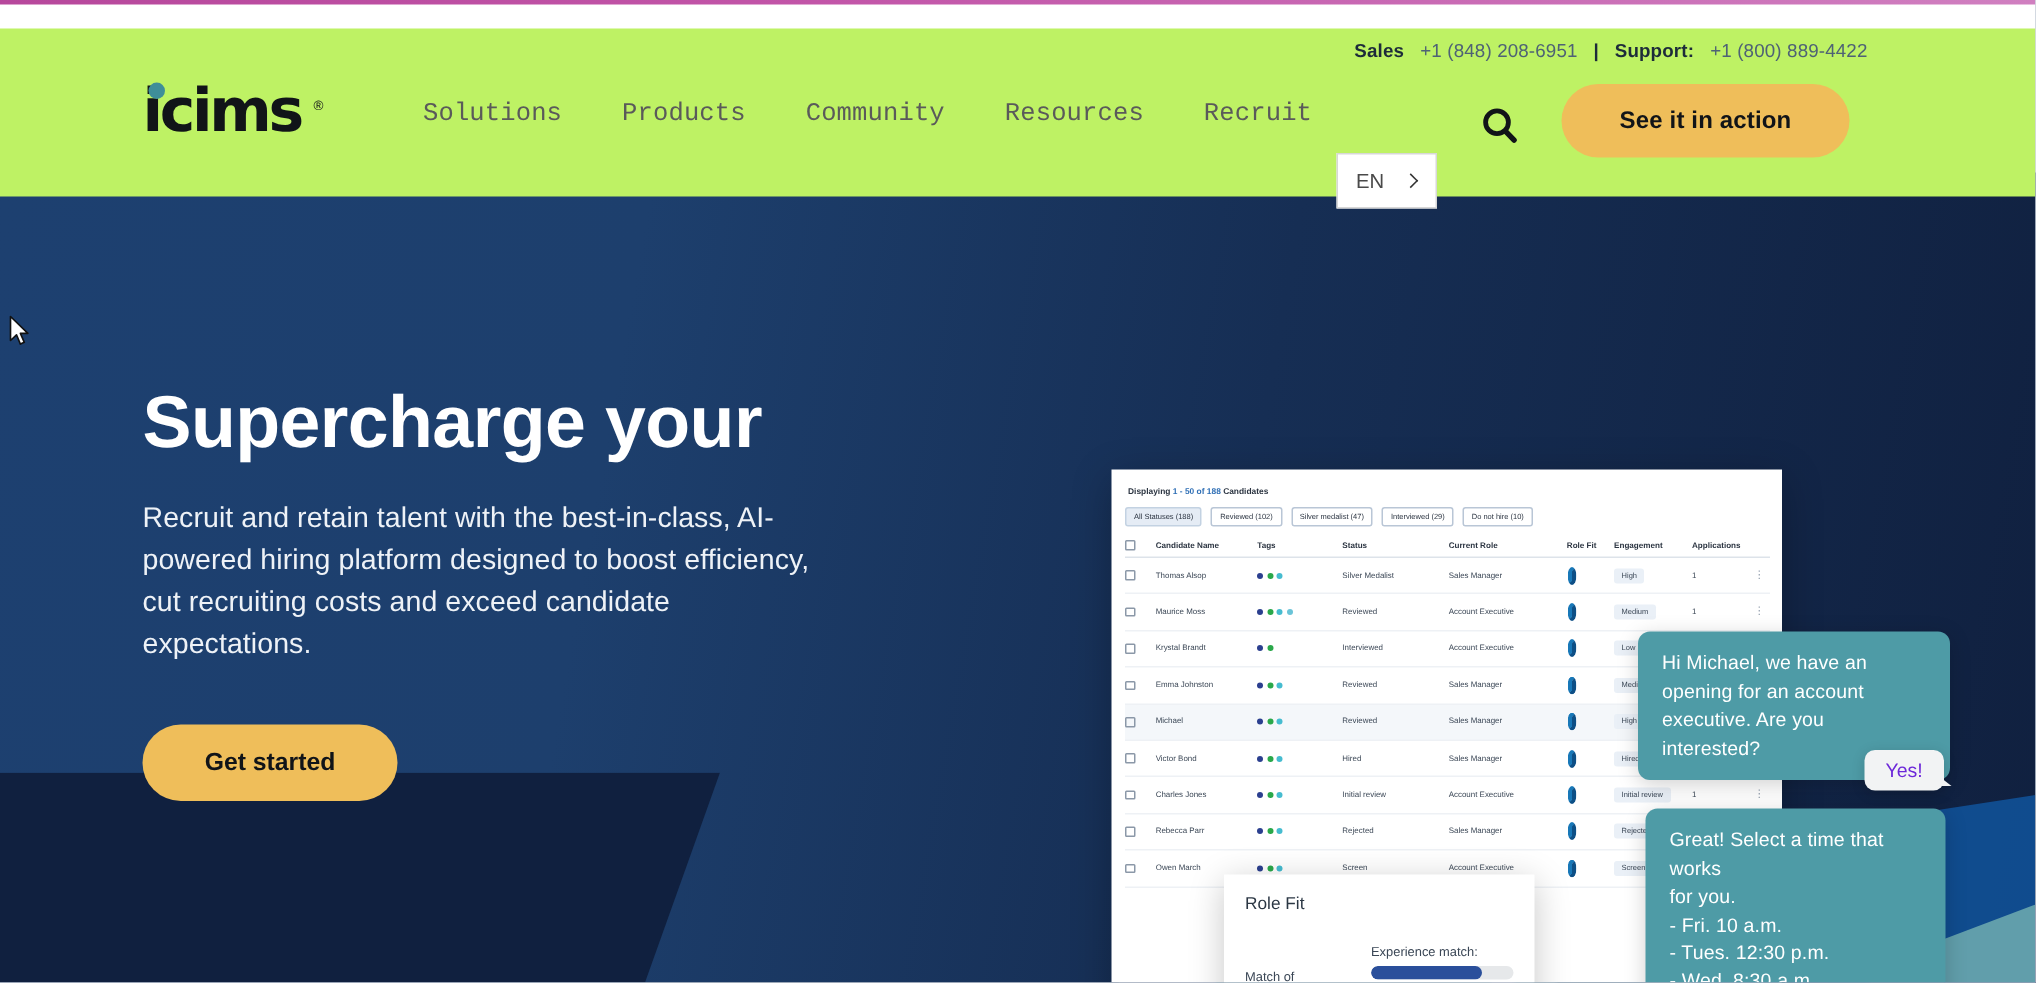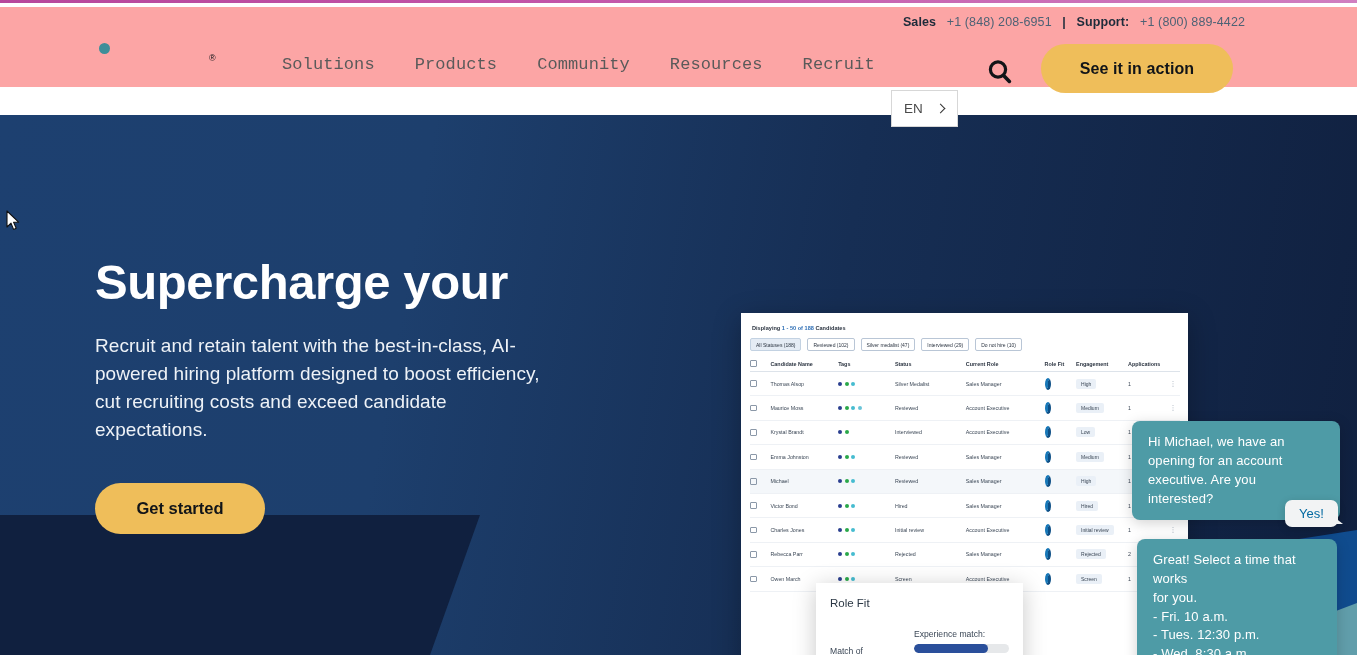--- a/index.html
+++ b/index.html
@@ -13,22 +13,22 @@
 
   
   .top-accent {
     position: absolute; top:0; left:0; width:1357px; height:3px;
     background: linear-gradient(90deg,#b7489c 0%, #c255a8 40%, #d07fc0 100%);
     z-index: 60;
   }
 
   
   .header {
-    position: absolute; top:7px; left:0; width:1357px; height:80px;
-    background:#fca5a5; z-index:50;
+    position: absolute; top:19px; left:0; width:1357px; height:112px;
+    background:#bef264; z-index:50;
   }
   .utility-bar {
     position:absolute; right:112px; top:8px;
     font-size:12.5px; color:#5b6b7a; letter-spacing:.1px;
     white-space:nowrap;
   }
   .utility-bar .lbl { color:#1d2b3a; font-weight:700; }
   .utility-bar .tel { color:#4e6275; }
   .utility-bar .sep { color:#1d2b3a; font-weight:700; margin:0 7px; }
 
@@ -215,28 +215,28 @@
   .rf-left { width:72px; font-size:8.6px; line-height:1.42; color:#3b4756; padding-top:16px; }
   .rf-right { flex:1; }
   .rf-lbl { font-size:8.6px; color:#3b4756; margin-bottom:5px; }
   .bar { height:8.5px; border-radius:5px; background:#e6e8ea; overflow:hidden; margin-bottom:11px; }
   .bar > i { display:block; height:100%; border-radius:5px; background:#2a4f9b; }
 
   
   .bubble {
     position:absolute; background:#4e9ba6; color:#ffffff; border-radius:8px;
     padding:12px 16px; font-size:13px; line-height:1.45; z-index:12;
-    box-shadow:0 3px 14px rgba(0,0,0,.18); letter-spacing:.1px;margin-left:40px;
+    box-shadow:0 3px 14px rgba(0,0,0,.18); letter-spacing:.1px;
   }
   .bubble-1 { left:1092px; top:306px; width:208px; }
   .bubble-2 { left:1097px; top:424px; width:200px; }
   .bubble-2 .ln { display:block; }
   .bubble-yes {
-    position:absolute; left:1285px; top:385px;
-    background:#f2f3f4; color:#0369a1; border-radius:7px;
+    position:absolute; left:1243px; top:385px;
+    background:#f2f3f4; color:#6d28d9; border-radius:7px;
     padding:6px 14px; font-size:13px; z-index:12;
     box-shadow:0 2px 9px rgba(0,0,0,.16);
   }
   .bubble-yes:after {
     content:""; position:absolute; right:-5px; bottom:3px;
     width:0;height:0; border-left:9px solid #f2f3f4;
     border-top:7px solid transparent; border-bottom:0 solid transparent;
   }
 
   
@@ -255,20 +255,21 @@
       <span class="lbl">Sales</span>
       <span>&nbsp;</span>
       <span class="tel">+1 (848) 208-6951</span>
       <span class="sep">|</span>
       <span class="lbl">Support:</span>
       <span>&nbsp;</span>
       <span class="tel">+1 (800) 889-4422</span>
     </div>
 
     <div class="logo">
+      <span class="logo-text">icims</span>
       <span class="logo-dot"></span>
       <span class="logo-tm">®</span>
     </div>
 
     <div class="nav">
       <div class="nav-item">Solutions</div>
       <div class="nav-item">Products</div>
       <div class="nav-item">Community</div>
       <div class="nav-item">Resources</div>
       <div class="nav-item">Recruit</div>

